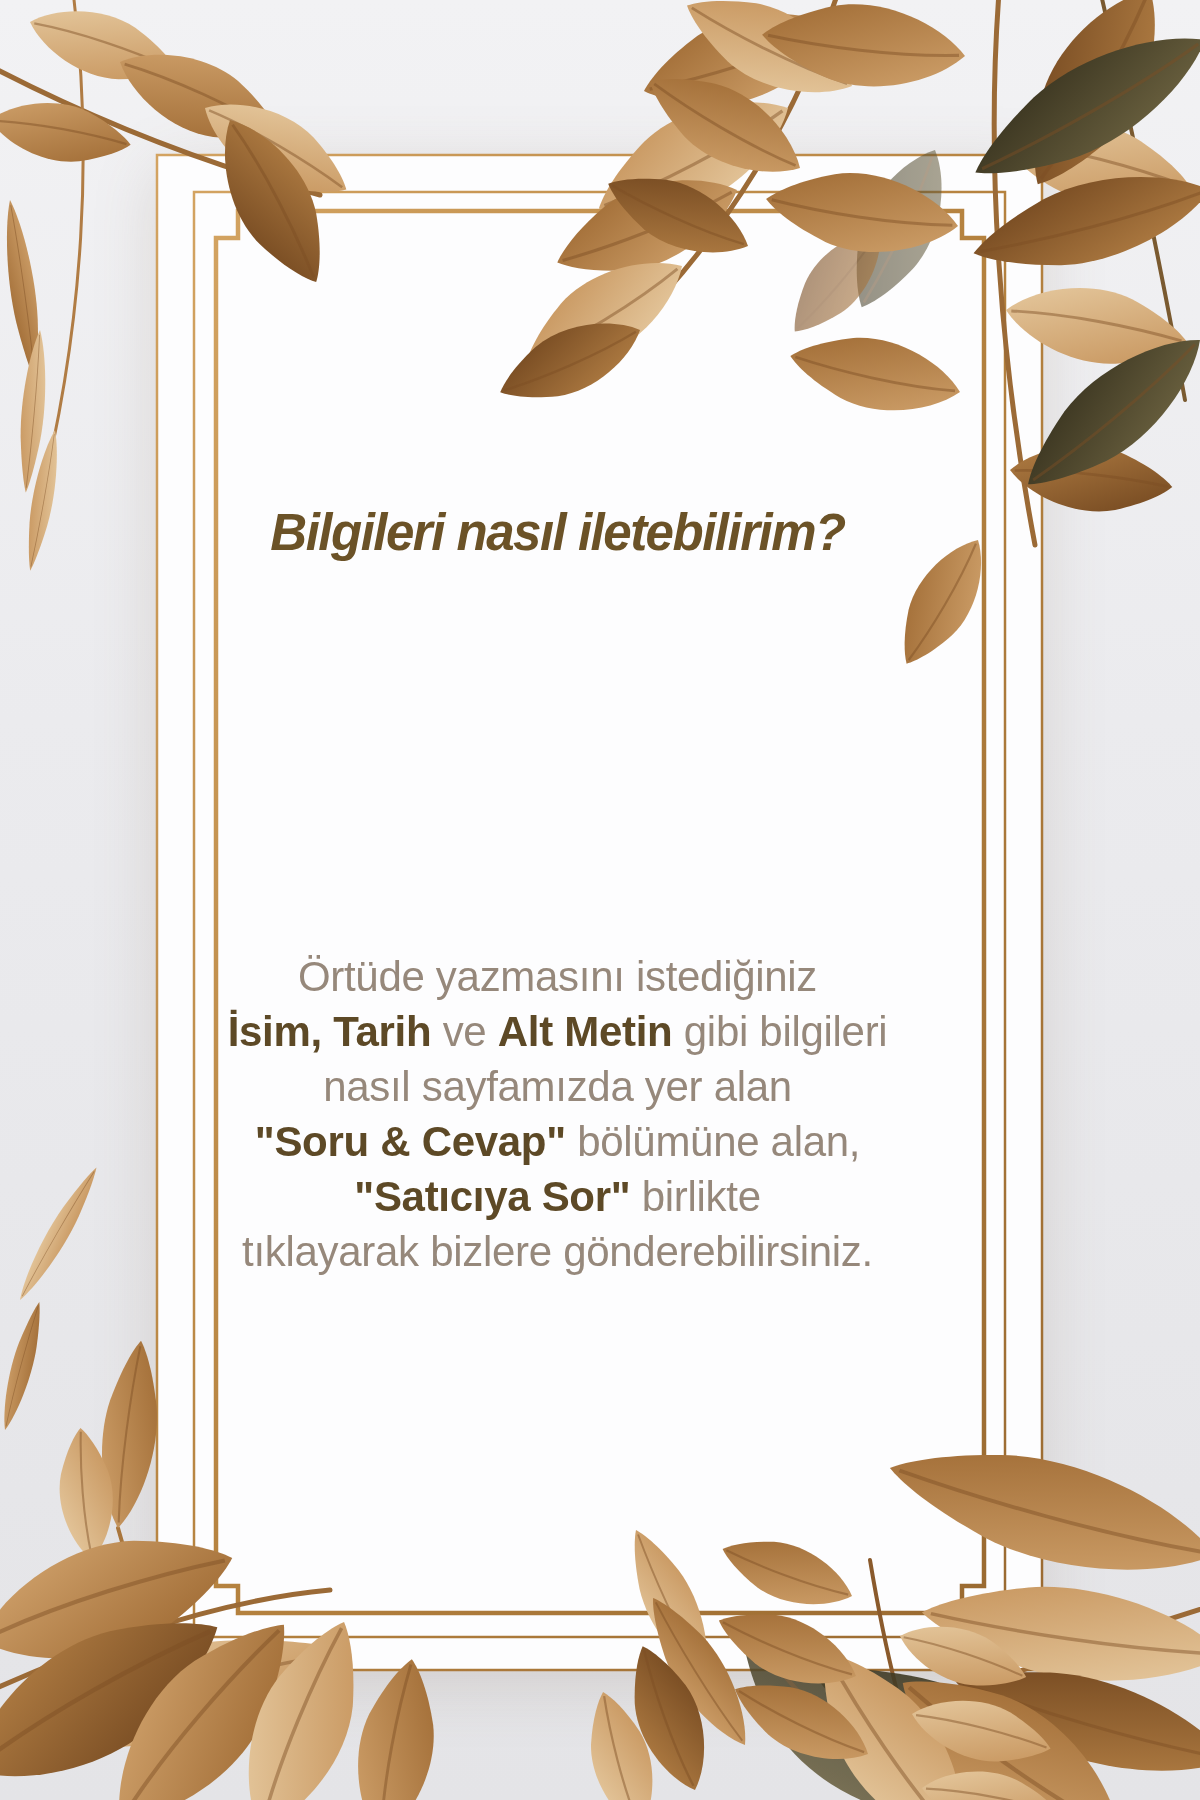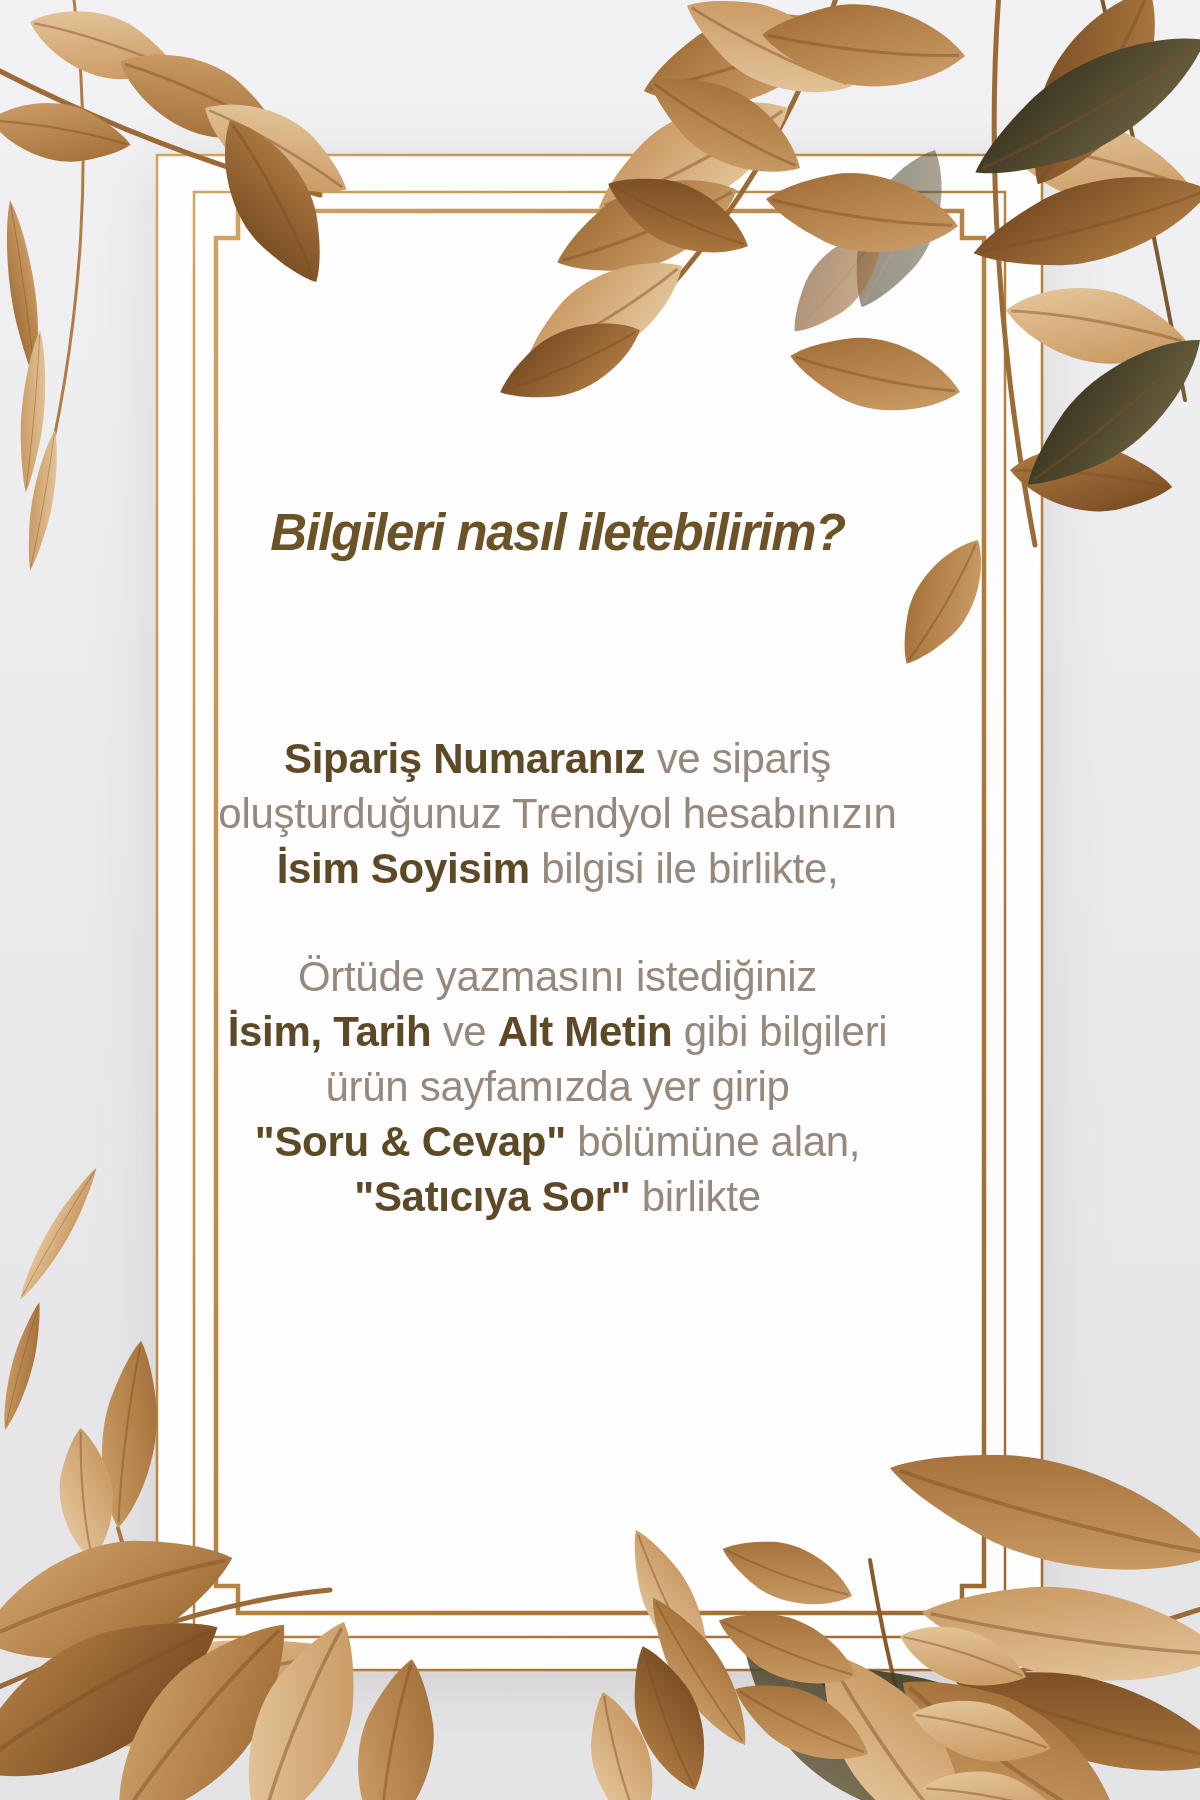--- a/index.html
+++ b/index.html
@@ -152,27 +152,23 @@
       <use href="#lf" transform="translate(922 1788) rotate(10) scale(1.35)" fill="url(#gl)"></use>
       <use href="#lf" transform="translate(705 1678) rotate(245) scale(1.6 1.2)" fill="url(#gl)"></use>
       <use href="#lf" transform="translate(745 1745) rotate(238) scale(1.7 1.2)" fill="url(#gm)"></use>
       <use href="#lf" transform="translate(695 1790) rotate(250) scale(1.5)" fill="url(#gd)"></use>
       <use href="#lf" transform="translate(640 1830) rotate(255) scale(1.4)" fill="url(#gl)"></use>
     </g>
   </svg>
 
   <div class="content">
     <h1 class="title">Bilgileri nasıl iletebilirim?</h1>
-    <div class="para para-1">
-        <div class="line"><span class="b">Sipariş Numaranız</span><span> ve sipariş</span></div>
-        <div class="line"><span>oluşturduğunuz Trendyol hesabınızın</span></div>
-        <div class="line"><span class="b">İsim Soyisim</span><span> bilgisi ile birlikte,</span></div>
-      </div>
     <div class="para para-2">
         <div class="line"><span>Örtüde yazmasını istediğiniz</span></div>
         <div class="line"><span class="b">İsim, Tarih</span><span> ve </span><span class="b">Alt Metin</span><span> gibi bilgileri</span></div>
-        <div class="line"><span>ürün sayfamızda yer girip</span></div>
+        <div class="line"><span>nasıl sayfamızda yer alan</span></div>
         <div class="line"><span class="b">"Soru &amp; Cevap"</span><span> bölümüne alan,</span></div>
         <div class="line"><span class="b">"Satıcıya Sor"</span><span> birlikte</span></div>
+        <div class="line"><span>tıklayarak bizlere gönderebilirsiniz.</span></div>
       </div>
   </div>
 
 </div>
 
 </body></html>

